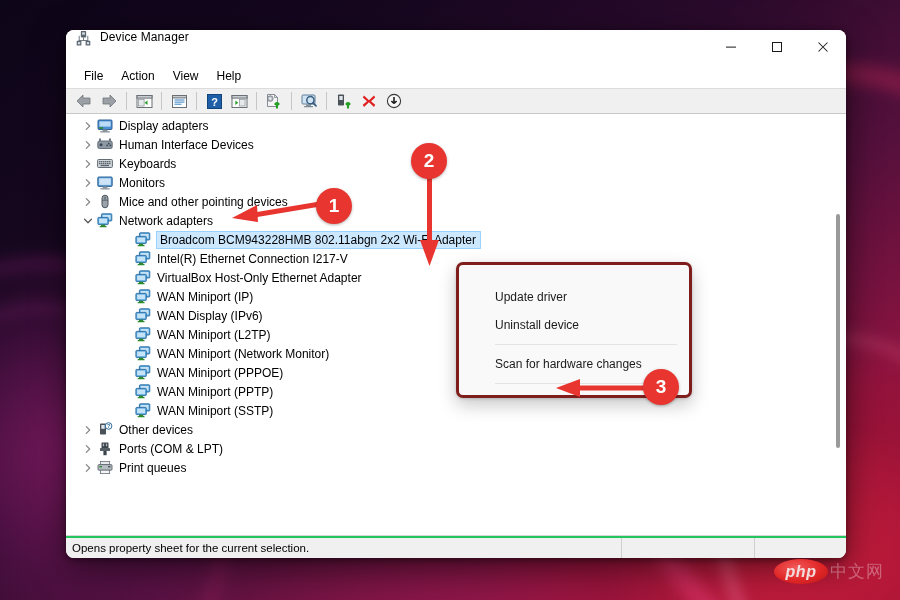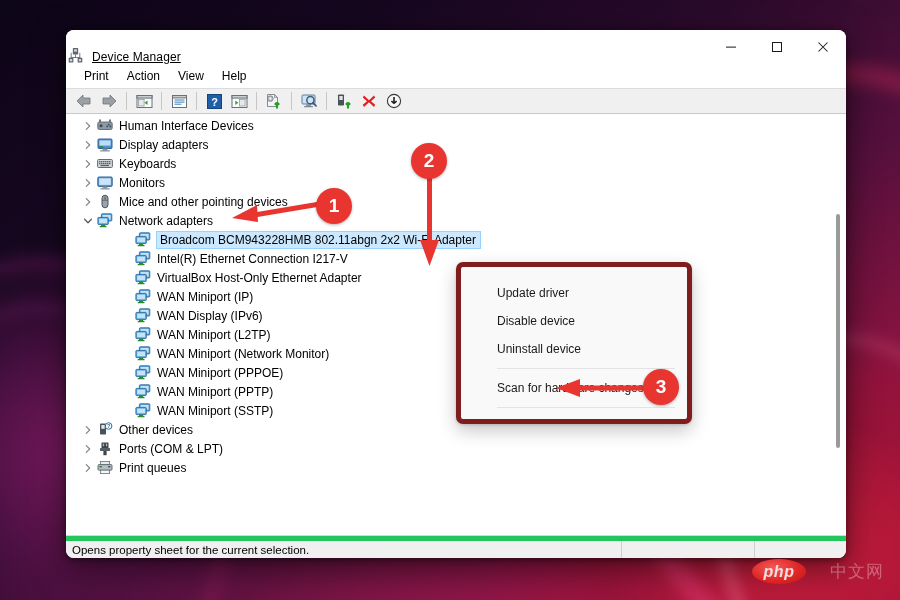--- a/index.html
+++ b/index.html
@@ -64,24 +64,23 @@
     border-radius: 8px;
     box-shadow: 0 10px 34px rgba(0,0,0,0.55), 0 2px 6px rgba(0,0,0,0.4);
     overflow: hidden;
     display: flex; flex-direction: column;
   }
 
   
   #titlebar {
     height: 34px; min-height: 34px;
     background: #ffffff;
-    display: flex; align-items: flex-end;
-    padding-left: 1px;
+    display: flex; align-items: flex-start;
+    padding-left: 9px;
     position: relative;
-    text-decoration: underline;
   }
   #app-icon { width: 17px; height: 17px; margin-right: 8px; display:block; }
   #title-text {
     font-size: 12px; color: #000;
     letter-spacing: 0.1px;
   }
   #window-controls {
     position: absolute; right: 0; top: 0;
     height: 34px; display: flex;
   }
@@ -184,41 +183,41 @@
     background: #9a9a9a;
     border-radius: 2px;
   }
 
   
   #statusbar {
     height: 22px; min-height: 22px;
     background: #f0f0f0;
     display: flex; align-items: stretch;
     font-size: 11.5px; color: #000;
-    border-top: 5px solid #22c55e;
+    border-top: 2px solid #22c55e;
   }
   .sb-pane {
     display: flex; align-items: center;
     padding: 0 6px;
     border-right: 1px solid #cfcfcf;
   }
   #sb-main { flex: 0 0 556px; }
   #sb-2 { flex: 0 0 133px; }
   #sb-3 { flex: 1; border-right: none; }
 
   
   #ctxmenu {
     position: absolute;
     left: 456px; top: 262px;
     width: 236px;
     background: #f9f9f9;
-    border: 5px solid #7f1d1d;
+    border: 3px solid #7f1d1d;
     border-radius: 7px;
     box-shadow: 0 7px 18px rgba(0,0,0,0.22), 0 1px 3px rgba(0,0,0,0.16);
-    padding: 12px 0 6px 0;
+    padding: 18px 0 6px 0;
   }
   .ctx-item {
     height: 28px;
     display: flex; align-items: center;
     padding-left: 36px;
     font-size: 12px; color: #1a1a1a;
     cursor: default;
   }
   .ctx-item.bold { font-weight: bold; }
   .ctx-sep {
@@ -246,21 +245,21 @@
   .anno-svg {
     position: absolute;
     z-index: 35;
     pointer-events: none;
   }
 
   
   #watermark {
     position: absolute;
     right: 16px; bottom: 16px;
-    display: flex; align-items: center; gap: 24px;
+    display: flex; align-items: center; gap: 2px;
     z-index: 60;
   }
   #wm-logo {
     width: 54px; height: 25px;
     border-radius: 50%;
     background: radial-gradient(ellipse at 40% 35%, #f25a5a 0%, #e02626 55%, #b81616 100%);
     display: flex; align-items: center; justify-content: center;
     color: #f3dede;
     font-size: 16px;
     font-style: italic;
@@ -313,21 +312,21 @@
       </div>
       <div class="wc" id="wc-close">
         <svg width="12" height="12" viewBox="0 0 12 12">
           <path d="M1.5 1.5 L10.5 10.5 M10.5 1.5 L1.5 10.5" stroke="#1a1a1a" stroke-width="1.05" fill="none"></path>
         </svg>
       </div>
     </div>
   </div>
 
   <div id="menubar">
-    <div class="menu-item">Print</div>
+    <div class="menu-item">File</div>
     <div class="menu-item">Action</div>
     <div class="menu-item">View</div>
     <div class="menu-item">Help</div>
   </div>
 
   <div id="toolbar">
     <div class="tb-btn">
       <svg width="18" height="16" viewBox="0 0 18 16">
         <path d="M8 2 L2 8 L8 14 L8 11 L15 11 L15 5 L8 5 Z" fill="#9aa0a6" stroke="#6e747a" stroke-width="0.8" stroke-linejoin="round"></path>
       </svg>
@@ -407,55 +406,55 @@
     <div class="tb-btn">
       <svg width="16" height="16" viewBox="0 0 16 16">
         <circle cx="8" cy="8" r="6.6" fill="#f7f7f7" stroke="#3a3a3a" stroke-width="1.1"></circle>
         <path d="M8 4 L8 10.5 M8 10.5 L5.4 8 M8 10.5 L10.6 8" stroke="#1d1d1d" stroke-width="1.6" fill="none"></path>
       </svg>
     </div>
   </div>
 
   <div id="tree-area">
     <div id="tree">
+        <div class="row level1">
+          <span class="chev">
+            <svg xmlns="http://www.w3.org/2000/svg" width="10" height="10" viewBox="0 0 10 10">
+              <path d="M3.3 1.6 L6.7 5 L3.3 8.4" stroke="#8a8a8a" stroke-width="1.3" fill="none" stroke-linecap="round" stroke-linejoin="round"></path>
+            </svg>
+          </span>
+          <span class="ico">
+            <svg xmlns="http://www.w3.org/2000/svg" width="16" height="15" viewBox="0 0 16 15">
+              <rect x="1" y="2" width="14" height="9.5" rx="1" fill="#4a8fd4" stroke="#2d5f96" stroke-width="1"></rect>
+              <rect x="2.4" y="3.4" width="11.2" height="5.2" fill="#bcdcf5"></rect>
+              <rect x="2.2" y="9.2" width="4" height="1.6" fill="#2c8a2c"></rect>
+              <rect x="5.5" y="11.5" width="5" height="2.3" fill="#8a9299"></rect>
+              <rect x="3" y="13.3" width="10" height="1.2" rx="0.4" fill="#8a9299"></rect>
+            </svg>
+          </span>
+          <span class="lbl">Display adapters</span>
+        </div>
         <div class="row level1">
           <span class="chev">
             <svg xmlns="http://www.w3.org/2000/svg" width="10" height="10" viewBox="0 0 10 10">
               <path d="M3.3 1.6 L6.7 5 L3.3 8.4" stroke="#8a8a8a" stroke-width="1.3" fill="none" stroke-linecap="round" stroke-linejoin="round"></path>
             </svg>
           </span>
           <span class="ico">
             <svg xmlns="http://www.w3.org/2000/svg" width="16" height="15" viewBox="0 0 16 15">
               <rect x="0.8" y="4" width="14.4" height="7.5" rx="1.6" fill="#8d99a5" stroke="#5c6772" stroke-width="0.9"></rect>
               <circle cx="4" cy="7.8" r="1.5" fill="#3b4650"></circle>
               <circle cx="11.8" cy="6.6" r="0.9" fill="#3b4650"></circle>
               <circle cx="13.4" cy="8.4" r="0.9" fill="#3b4650"></circle>
               <circle cx="10.2" cy="8.4" r="0.9" fill="#3b4650"></circle>
               <rect x="2" y="1.5" width="2" height="2.8" fill="#6d7982"></rect>
               <rect x="12" y="1.5" width="2" height="2.8" fill="#6d7982"></rect>
             </svg>
           </span>
           <span class="lbl">Human Interface Devices</span>
-        </div>
-        <div class="row level1">
-          <span class="chev">
-            <svg xmlns="http://www.w3.org/2000/svg" width="10" height="10" viewBox="0 0 10 10">
-              <path d="M3.3 1.6 L6.7 5 L3.3 8.4" stroke="#8a8a8a" stroke-width="1.3" fill="none" stroke-linecap="round" stroke-linejoin="round"></path>
-            </svg>
-          </span>
-          <span class="ico">
-            <svg xmlns="http://www.w3.org/2000/svg" width="16" height="15" viewBox="0 0 16 15">
-              <rect x="1" y="2" width="14" height="9.5" rx="1" fill="#4a8fd4" stroke="#2d5f96" stroke-width="1"></rect>
-              <rect x="2.4" y="3.4" width="11.2" height="5.2" fill="#bcdcf5"></rect>
-              <rect x="2.2" y="9.2" width="4" height="1.6" fill="#2c8a2c"></rect>
-              <rect x="5.5" y="11.5" width="5" height="2.3" fill="#8a9299"></rect>
-              <rect x="3" y="13.3" width="10" height="1.2" rx="0.4" fill="#8a9299"></rect>
-            </svg>
-          </span>
-          <span class="lbl">Display adapters</span>
         </div>
         <div class="row level1">
           <span class="chev">
             <svg xmlns="http://www.w3.org/2000/svg" width="10" height="10" viewBox="0 0 10 10">
               <path d="M3.3 1.6 L6.7 5 L3.3 8.4" stroke="#8a8a8a" stroke-width="1.3" fill="none" stroke-linecap="round" stroke-linejoin="round"></path>
             </svg>
           </span>
           <span class="ico">
             <svg xmlns="http://www.w3.org/2000/svg" width="16" height="15" viewBox="0 0 16 15">
               <rect x="0.6" y="3.5" width="14.8" height="8" rx="1" fill="#d3d8dc" stroke="#636c74" stroke-width="1"></rect>
@@ -726,21 +725,20 @@
 
   <div id="statusbar">
     <div class="sb-pane" id="sb-main">Opens property sheet for the current selection.</div>
     <div class="sb-pane" id="sb-2"></div>
     <div class="sb-pane" id="sb-3"></div>
   </div>
 </div>
 
 <div id="ctxmenu">
   <div class="ctx-item">Update driver</div>
-  <div class="ctx-item">Disable device</div>
   <div class="ctx-item">Uninstall device</div>
   <div class="ctx-sep"></div>
   <div class="ctx-item">Scan for hardware changes</div>
   <div class="ctx-sep"></div>
 </div>
 
 <svg class="anno-svg" style="left:228px; top:196px;" width="96" height="30" viewBox="0 0 96 30">
   <path d="M92 8 L26 19" stroke="#e8352f" stroke-width="5" fill="none" stroke-linecap="round"></path>
   <path d="M4 22 L29 9 L30 26 Z" fill="#e8352f"></path>
 </svg>

